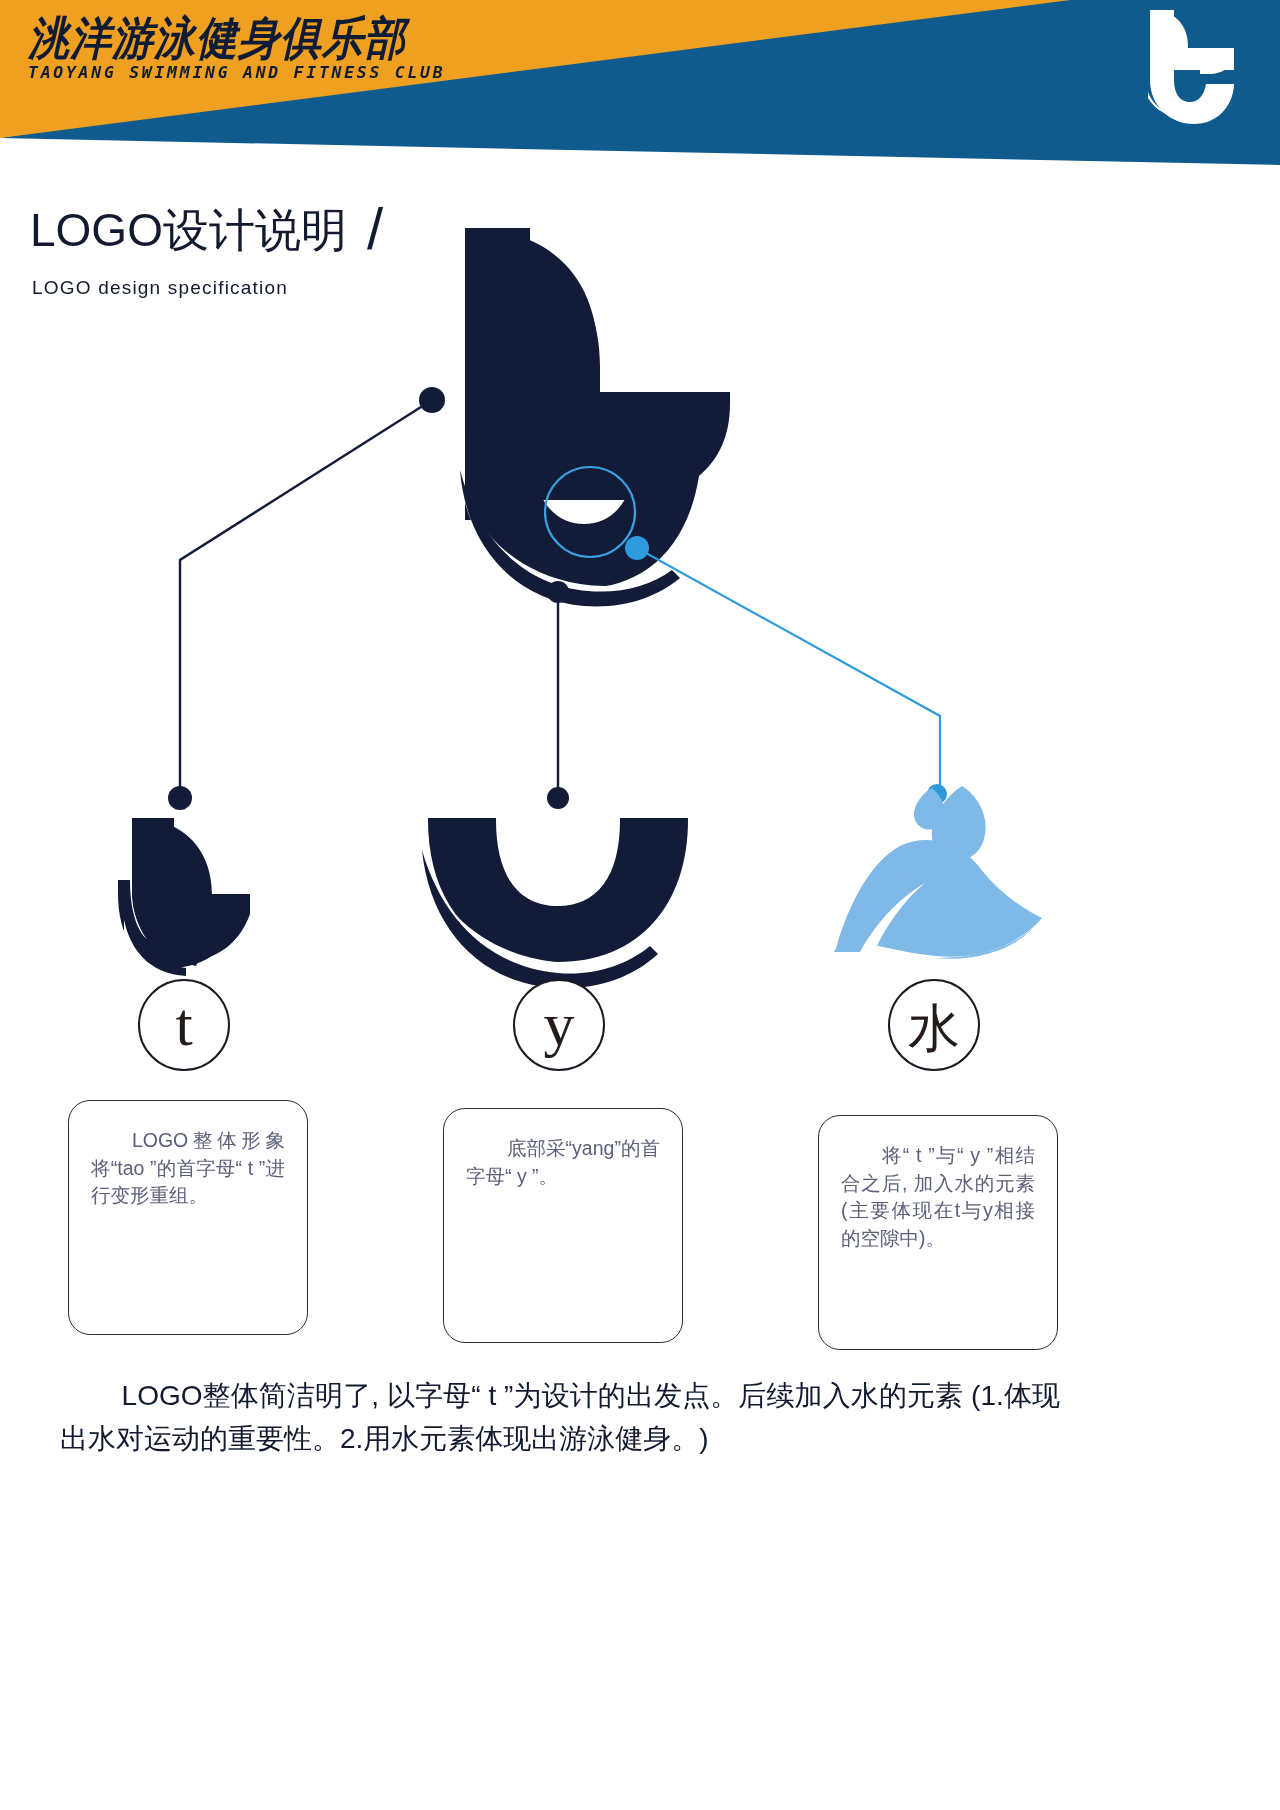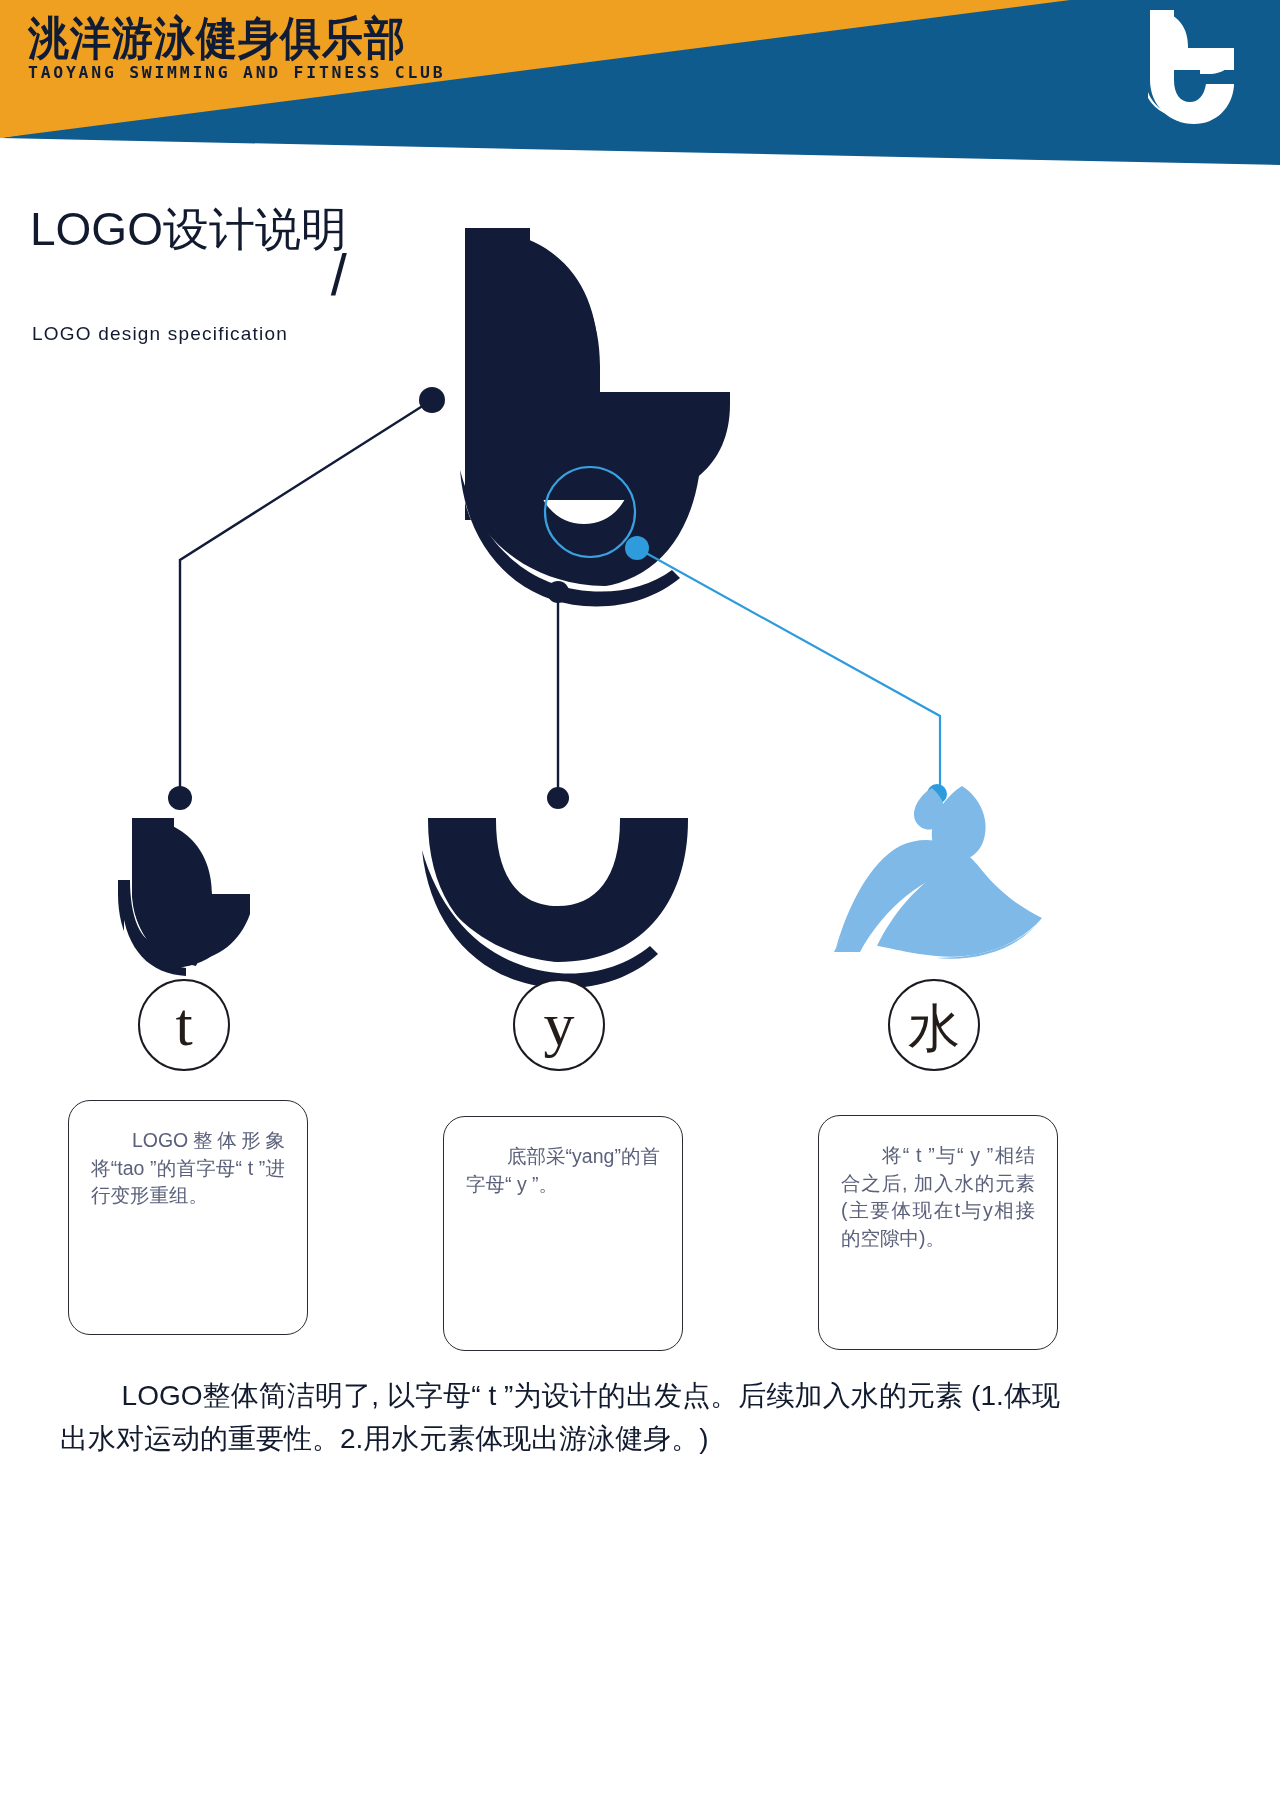--- a/index.html
+++ b/index.html
@@ -5,21 +5,21 @@
   html,body{margin:0;padding:0;}
   body{
     width:1280px;height:1810px;
     background:#ffffff;
     font-family:"Liberation Sans","DejaVu Sans",sans-serif;
     position:relative;overflow:hidden;
   }
   .page{position:absolute;inset:0;}
 
   
-  .header{position:absolute;left:0;top:0;width:1280px;height:160px;}
+  .header{position:absolute;left:0;top:0;width:1280px;height:160px;font-style:italic;}
   .header svg{display:block;}
   .brand{
     position:absolute;left:28px;top:16px;
     line-height:1;
   }
   .brand-cn{
     font-family:"DejaVu Sans","Liberation Sans",sans-serif;
     font-size:41px;font-weight:bold;color:#101c36;
     letter-spacing:1px;
     transform:scaleY(1.12);transform-origin:left top;
@@ -29,21 +29,21 @@
     margin-top:9px;
     font-family:"DejaVu Sans Mono","Liberation Mono",monospace;
     font-size:15.5px;font-weight:bold;color:#101c36;
     letter-spacing:2.6px;white-space:nowrap;
     transform:scaleX(1.06);transform-origin:left top;
   }
   .corner-logo{position:absolute;right:44px;top:8px;width:92px;height:118px;}
 
   
   .title-block{position:absolute;left:30px;top:206px;}
-  .title-row{display:flex;align-items:flex-end;flex-direction:column;}
+  .title-row{display:flex;align-items:center;}
   .title-cn{
     font-size:46px;color:#111a2e;font-weight:400;
     letter-spacing:0px;line-height:1;white-space:nowrap;
     font-family:"Liberation Sans","DejaVu Sans",sans-serif;
   }
   .title-slash{
     margin-left:20px;margin-bottom:2px;
     font-size:58px;color:#111a2e;font-weight:300;line-height:0.8;
   }
   .title-en{
@@ -66,21 +66,21 @@
   }
   .tbox-inner{
     padding:26px 22px 10px 22px;
     font-size:19.5px;
     line-height:1.42;
     color:#5b617a;
     text-align:justify;
     font-family:"Liberation Sans","DejaVu Sans",sans-serif;
   }
   #box-t{left:68px;top:0px;width:240px;height:235px;}
-  #box-y{left:443px;top:16px;width:240px;height:235px;}
+  #box-y{left:443px;top:8px;width:240px;height:235px;}
   #box-w{left:818px;top:15px;width:240px;height:235px;}
   #box-t .tbox-inner{text-indent:2.1em;}
   #box-y .tbox-inner{text-indent:2.1em;}
   #box-w .tbox-inner{text-indent:2.1em;}
 
   
   .summary{
     position:absolute;left:60px;top:1374px;width:1000px;
     font-size:28px;line-height:1.55;color:#111a2e;
     text-align:justify;text-indent:2.2em;

